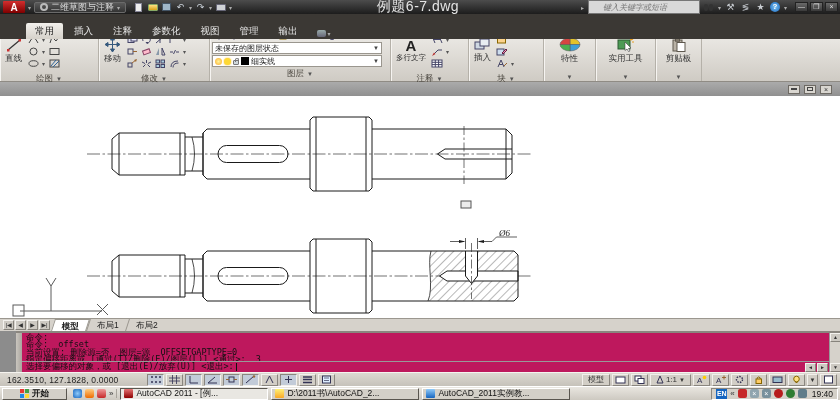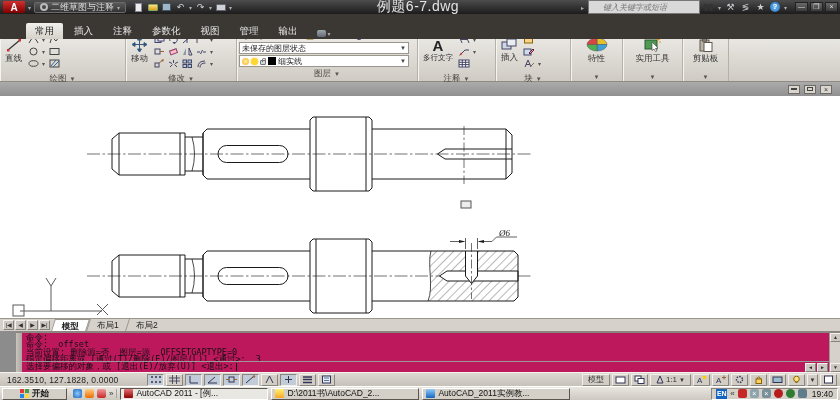--- a/index.html
+++ b/index.html
@@ -173,21 +173,21 @@
     <span class="rtab">管理</span>
     <span class="rtab">输出</span>
     <span class="ribmin">
         <span class="dot"></span>
         <span class="tinycaret">▾</span>
       </span>
   </div>
 
   <div class="ribbon">
 
-    <div class="panel" style="width:126px">
+    <div class="panel" style="width:99px">
       <div class="pbody">
         <div class="bigbtn">
           <svg width="16" height="14">
               <line x1="2" y1="12" x2="14" y2="2" stroke="#333" stroke-width="1.2"></line>
               <rect x="1" y="11" width="2.5" height="2.5" fill="#c33"></rect>
               <rect x="12.5" y="1" width="2.5" height="2.5" fill="#c33"></rect>
             </svg>
           <span>直线</span>
         </div>
         <div class="grid3">

